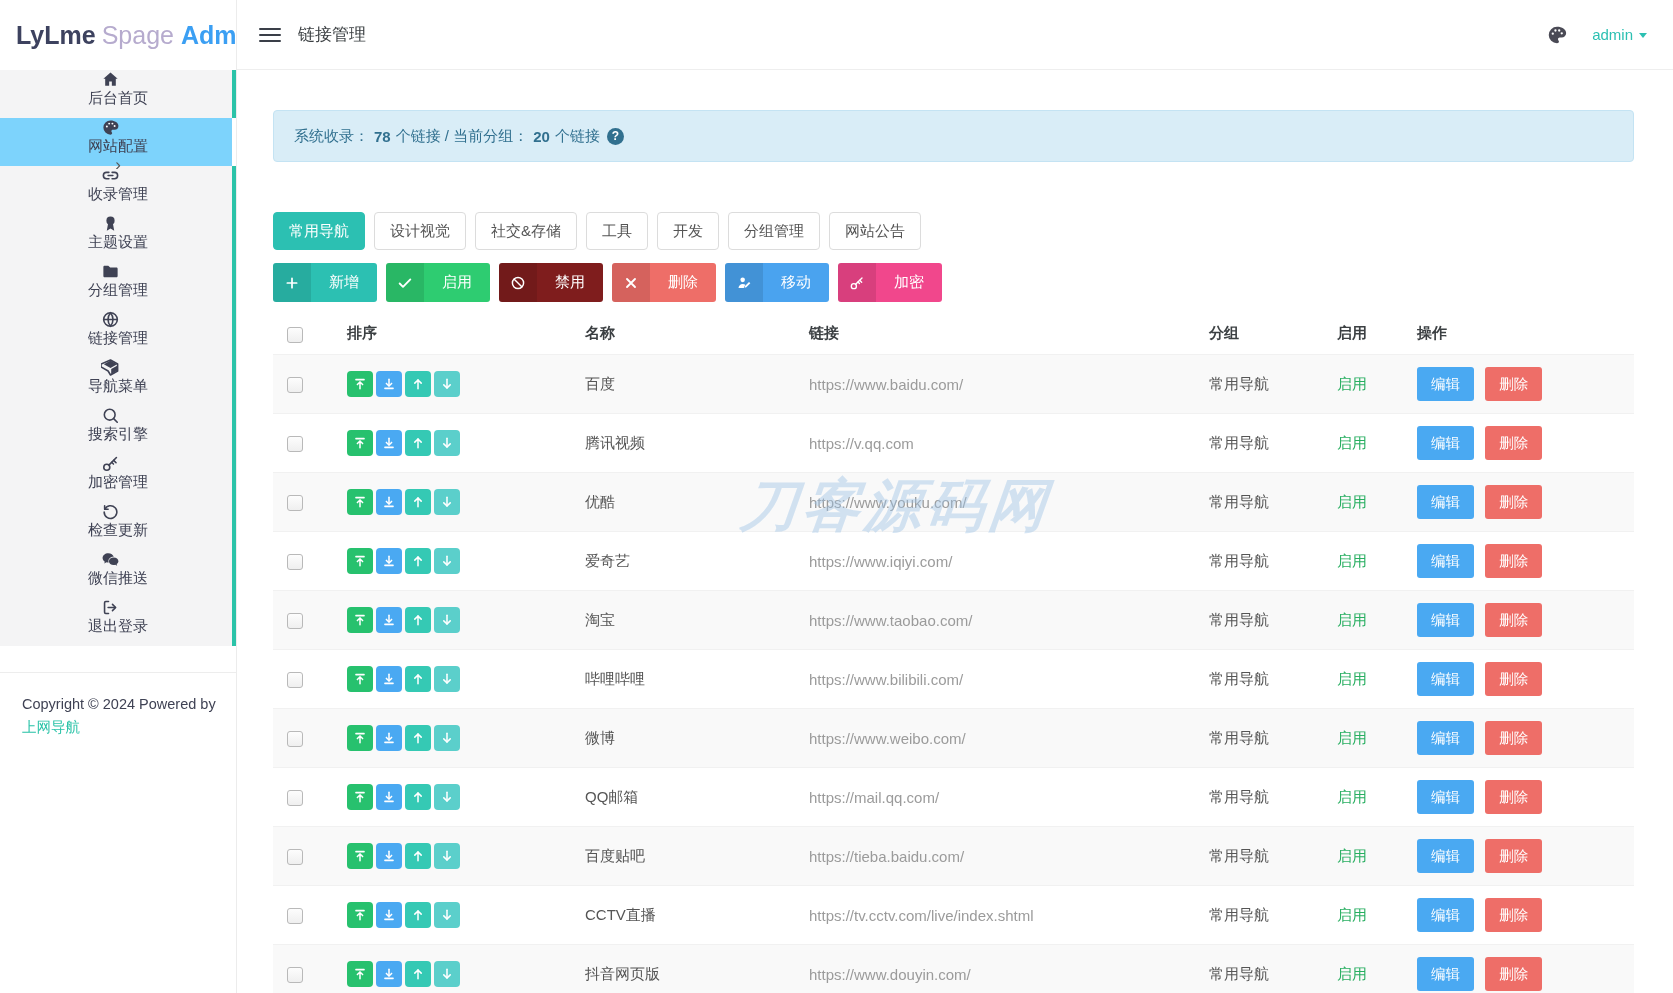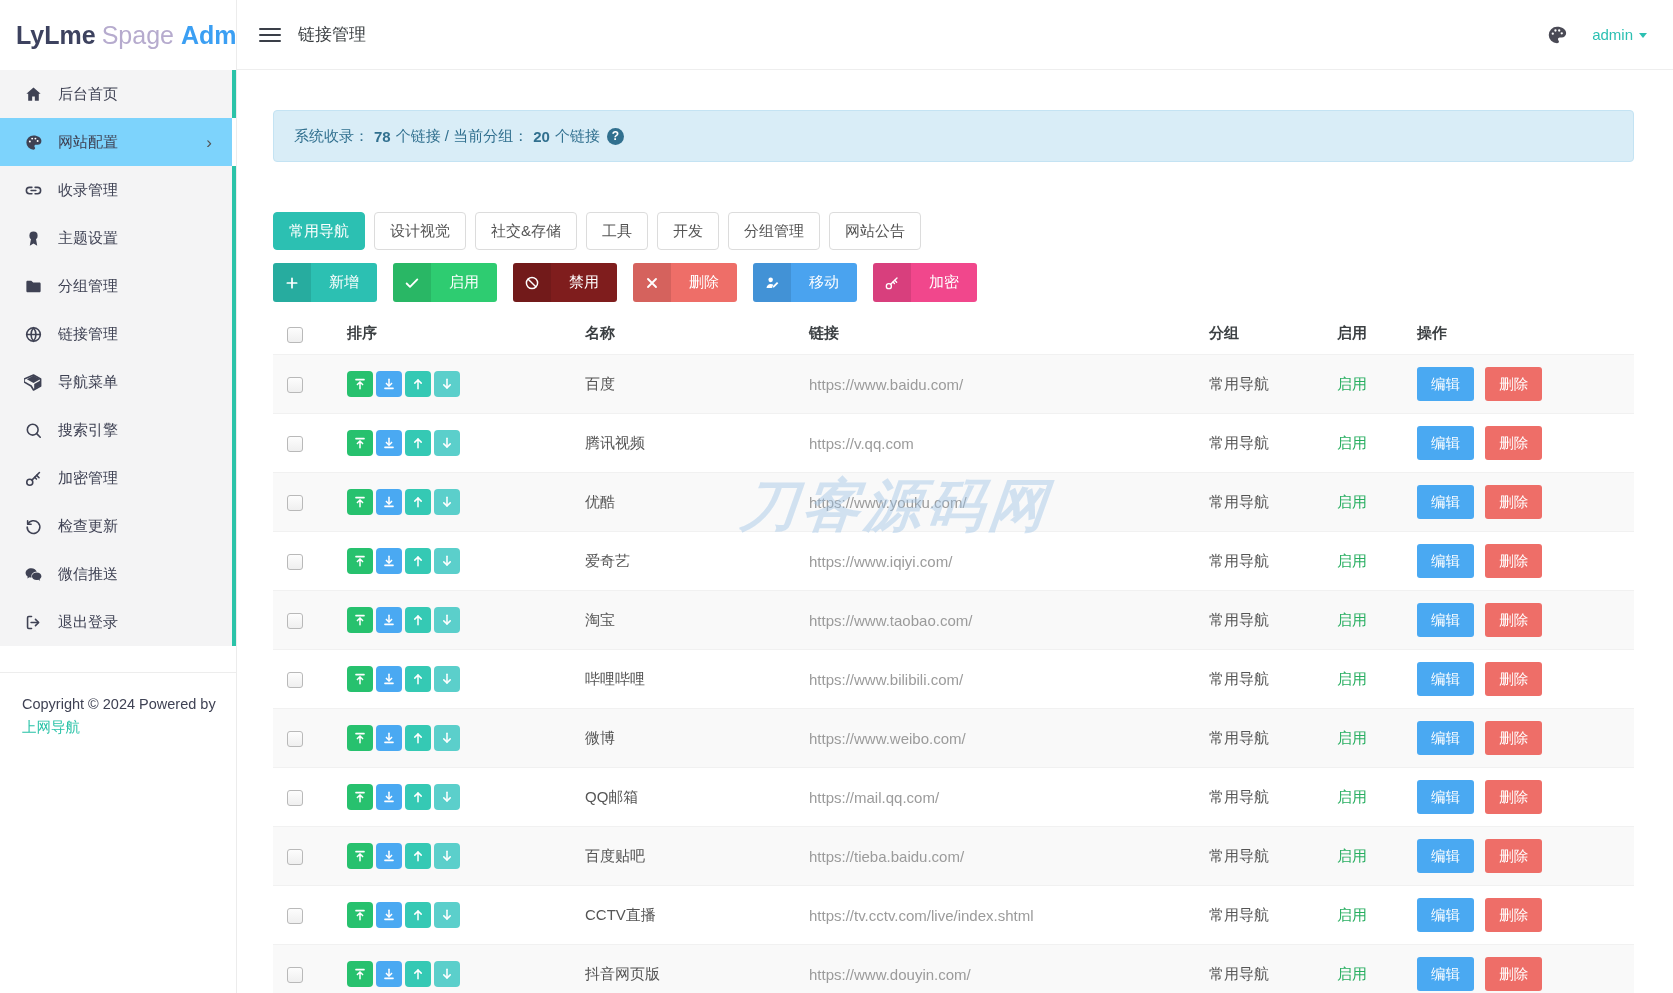--- a/index.html
+++ b/index.html
@@ -10,21 +10,21 @@
     background:#fff; display:flex; color:#3f4254;
   }
   
   .sidebar { width:237px; height:100%; background:#fff; border-right:1px solid #ececec; flex-shrink:0; display:flex; flex-direction:column; }
   .logo { height:70px; display:flex; align-items:center; padding-left:16px; font-size:25px; white-space:nowrap; }
   .logo .p1 { font-weight:bold; color:#3d425f; }
   .logo .p2 { font-weight:300; color:#b6abce; margin-left:6px; }
   .logo .p3 { font-weight:bold; color:#3b9ff3; margin-left:7px; }
   .menu { display:block; }
   .side-item { height:48px; display:flex; align-items:center; padding:0 20px 0 24px;
-    background:#f4f4f5; border-right:4px solid var(--accent,#2bc3a8); font-size:15px; cursor:pointer; }
+    background:#f4f4f5; border-right:4px solid var(--accent,#2bc3a8); font-size:15px; cursor:pointer;flex-direction:column; }
   .side-item.open { background:#7dd3fc; border-right-color:#fff; }
   .side-icon { width:19px; height:19px; margin-right:15px; color:#3f4254; flex-shrink:0; }
   .side-icon svg { width:19px; height:19px; display:block; }
   .side-label { flex:1; }
   .side-chevron { color:#555; font-size:17px; line-height:1; }
   .side-divider { border:none; border-top:1px solid #ededed; margin:26px 0 0 0; }
   .side-footer { padding:20px 20px 0 22px; font-size:14.5px; color:#3f4254; line-height:1.6; }
   .side-footer a { color:var(--accent,#2bc3a8); text-decoration:none; }
   
   .main { flex:1; display:flex; flex-direction:column; min-width:0; }
@@ -41,21 +41,21 @@
   .content { position:relative; flex:1; padding:40px 39px 0 36px; overflow:hidden; background:#fff; }
   .alert-info { background:#d9edf7; border:1px solid #c4e3f3; border-radius:4px; height:52px;
     display:flex; align-items:center; padding:0 20px; color:#31708f; font-size:15px; }
   .alert-info b { margin:0 5px; }
   .q-icon { width:17px; height:17px; border-radius:50%; background:#31708f; color:#fff; font-size:12px; font-weight:bold;
     display:inline-flex; align-items:center; justify-content:center; margin-left:7px; cursor:pointer; }
   .tabs { margin-top:50px; display:flex; gap:9px; }
   .tab { height:38px; padding:0 15px; display:flex; align-items:center; font-size:15px; color:#555;
     background:#fff; border:1px solid #dcdcdc; border-radius:4px; cursor:pointer; font-family:inherit; }
   .tab.active { background:var(--accent2,#2cc0b2); border-color:var(--accent2,#2cc0b2); color:#fff; }
-  .actions { margin-top:13px; display:flex; gap:16px; }
+  .actions { margin-top:13px; display:flex; gap:9px; }
   .action-btn { height:39px; display:flex; align-items:stretch; border:none; border-radius:3px; overflow:hidden;
     color:#fff; font-size:15px; cursor:pointer; padding:0; font-family:inherit; }
   .action-icon { width:38px; display:flex; align-items:center; justify-content:center; background:rgba(0,0,0,.10); }
   .action-icon svg { width:16px; height:16px; }
   .action-label { padding:0 18px; display:flex; align-items:center; }
   
   table.links { width:100%; border-collapse:collapse; table-layout:fixed; margin-top:10px; }
   th { text-align:left; font-size:15px; color:#3c4043; font-weight:bold; padding:12px 4px 11px; }
   td { padding:0 4px; height:59px; font-size:15px; vertical-align:middle; }
   tbody tr { border-top:1px solid #f1f1f1; }

